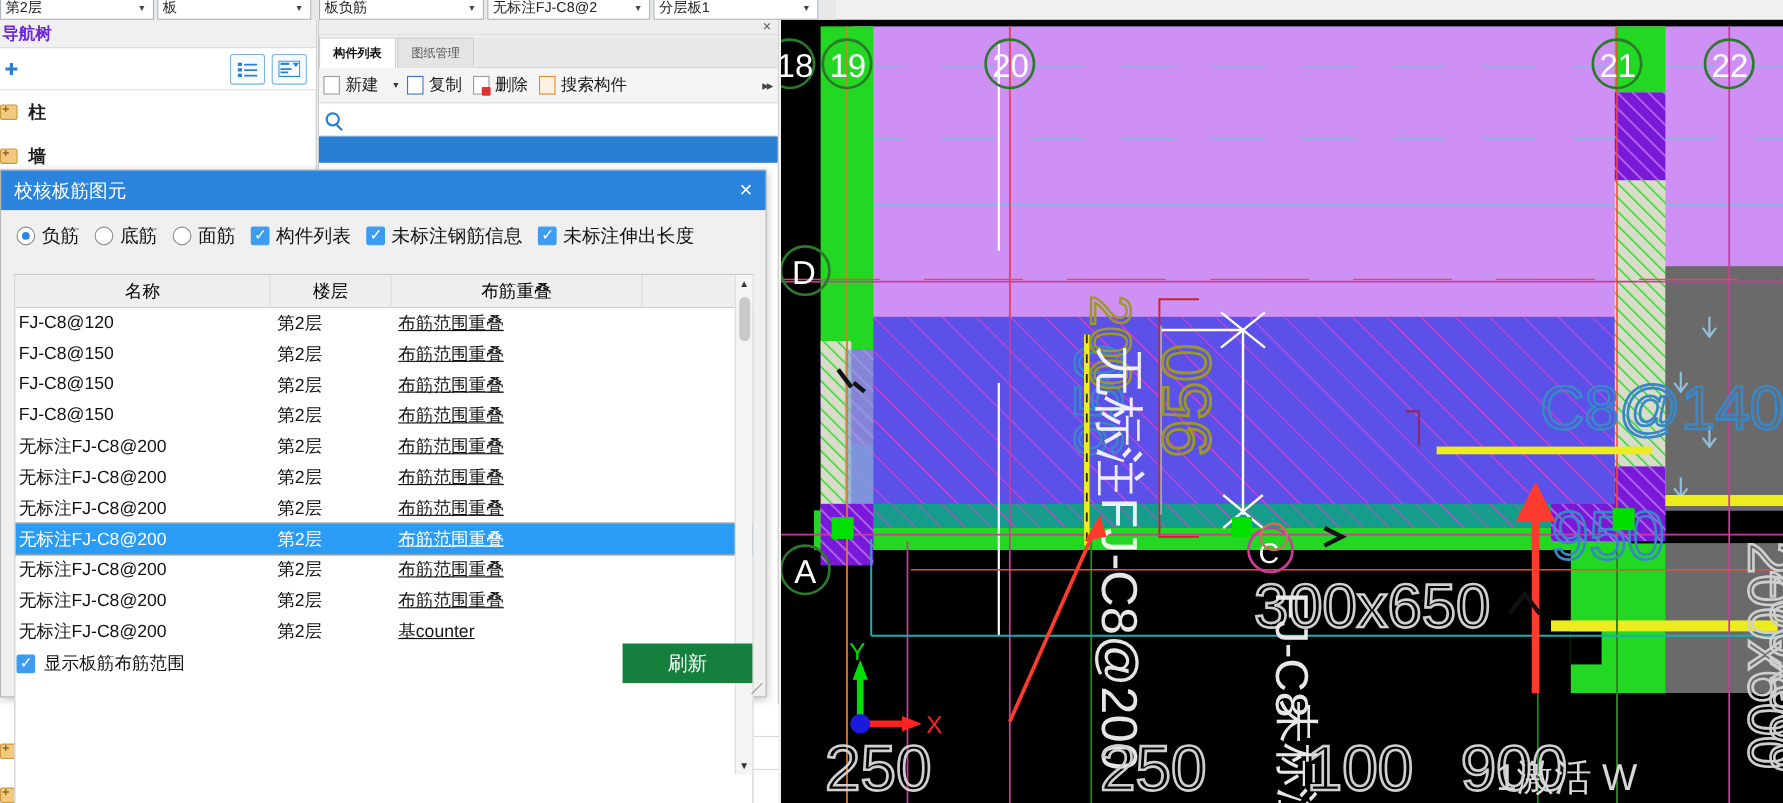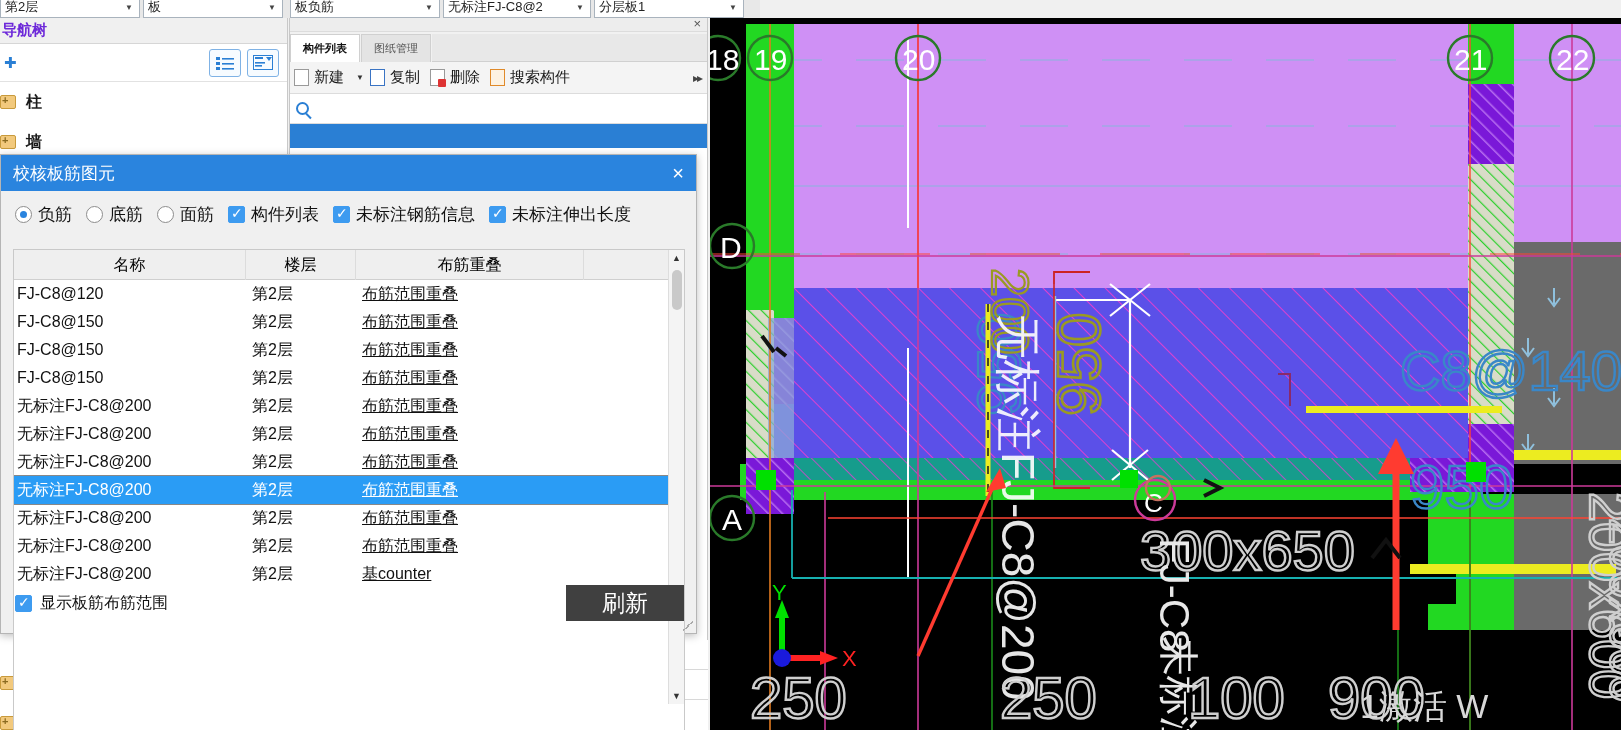--- a/index.html
+++ b/index.html
@@ -201,22 +201,22 @@
   .lst-sb .thumb {
     position: absolute; left: 3px; top: 20px; width: 10px; height: 40px;
     background: #c9c9c9; border-radius: 5px;
   }
   .dlg-foot {
     position: absolute; left: 0; bottom: 0; width: 697px; height: 60px;
     display: flex; align-items: center; padding: 0 14px;
   }
   .dlg-foot .fl { flex: 1; display: flex; align-items: center; font-size: 16px; color: #111; }
   .btn-primary {
-    width: 118px; height: 36px; background: #404040; color: #fff;
-    border: none; font-size: 23px; cursor: pointer;
+    width: 118px; height: 36px; background: #15803d; color: #fff;
+    border: none; font-size: 18px; cursor: pointer;
     font-family: "Liberation Sans", sans-serif;
   }
   .grip { position: absolute; right: 3px; bottom: 2px; width: 10px; height: 10px;
           background:
             linear-gradient(135deg, transparent 45%, #aaa 45%, #aaa 55%, transparent 55%); }
 </style>
 </head>
 <body>
 
 <div id="root">

